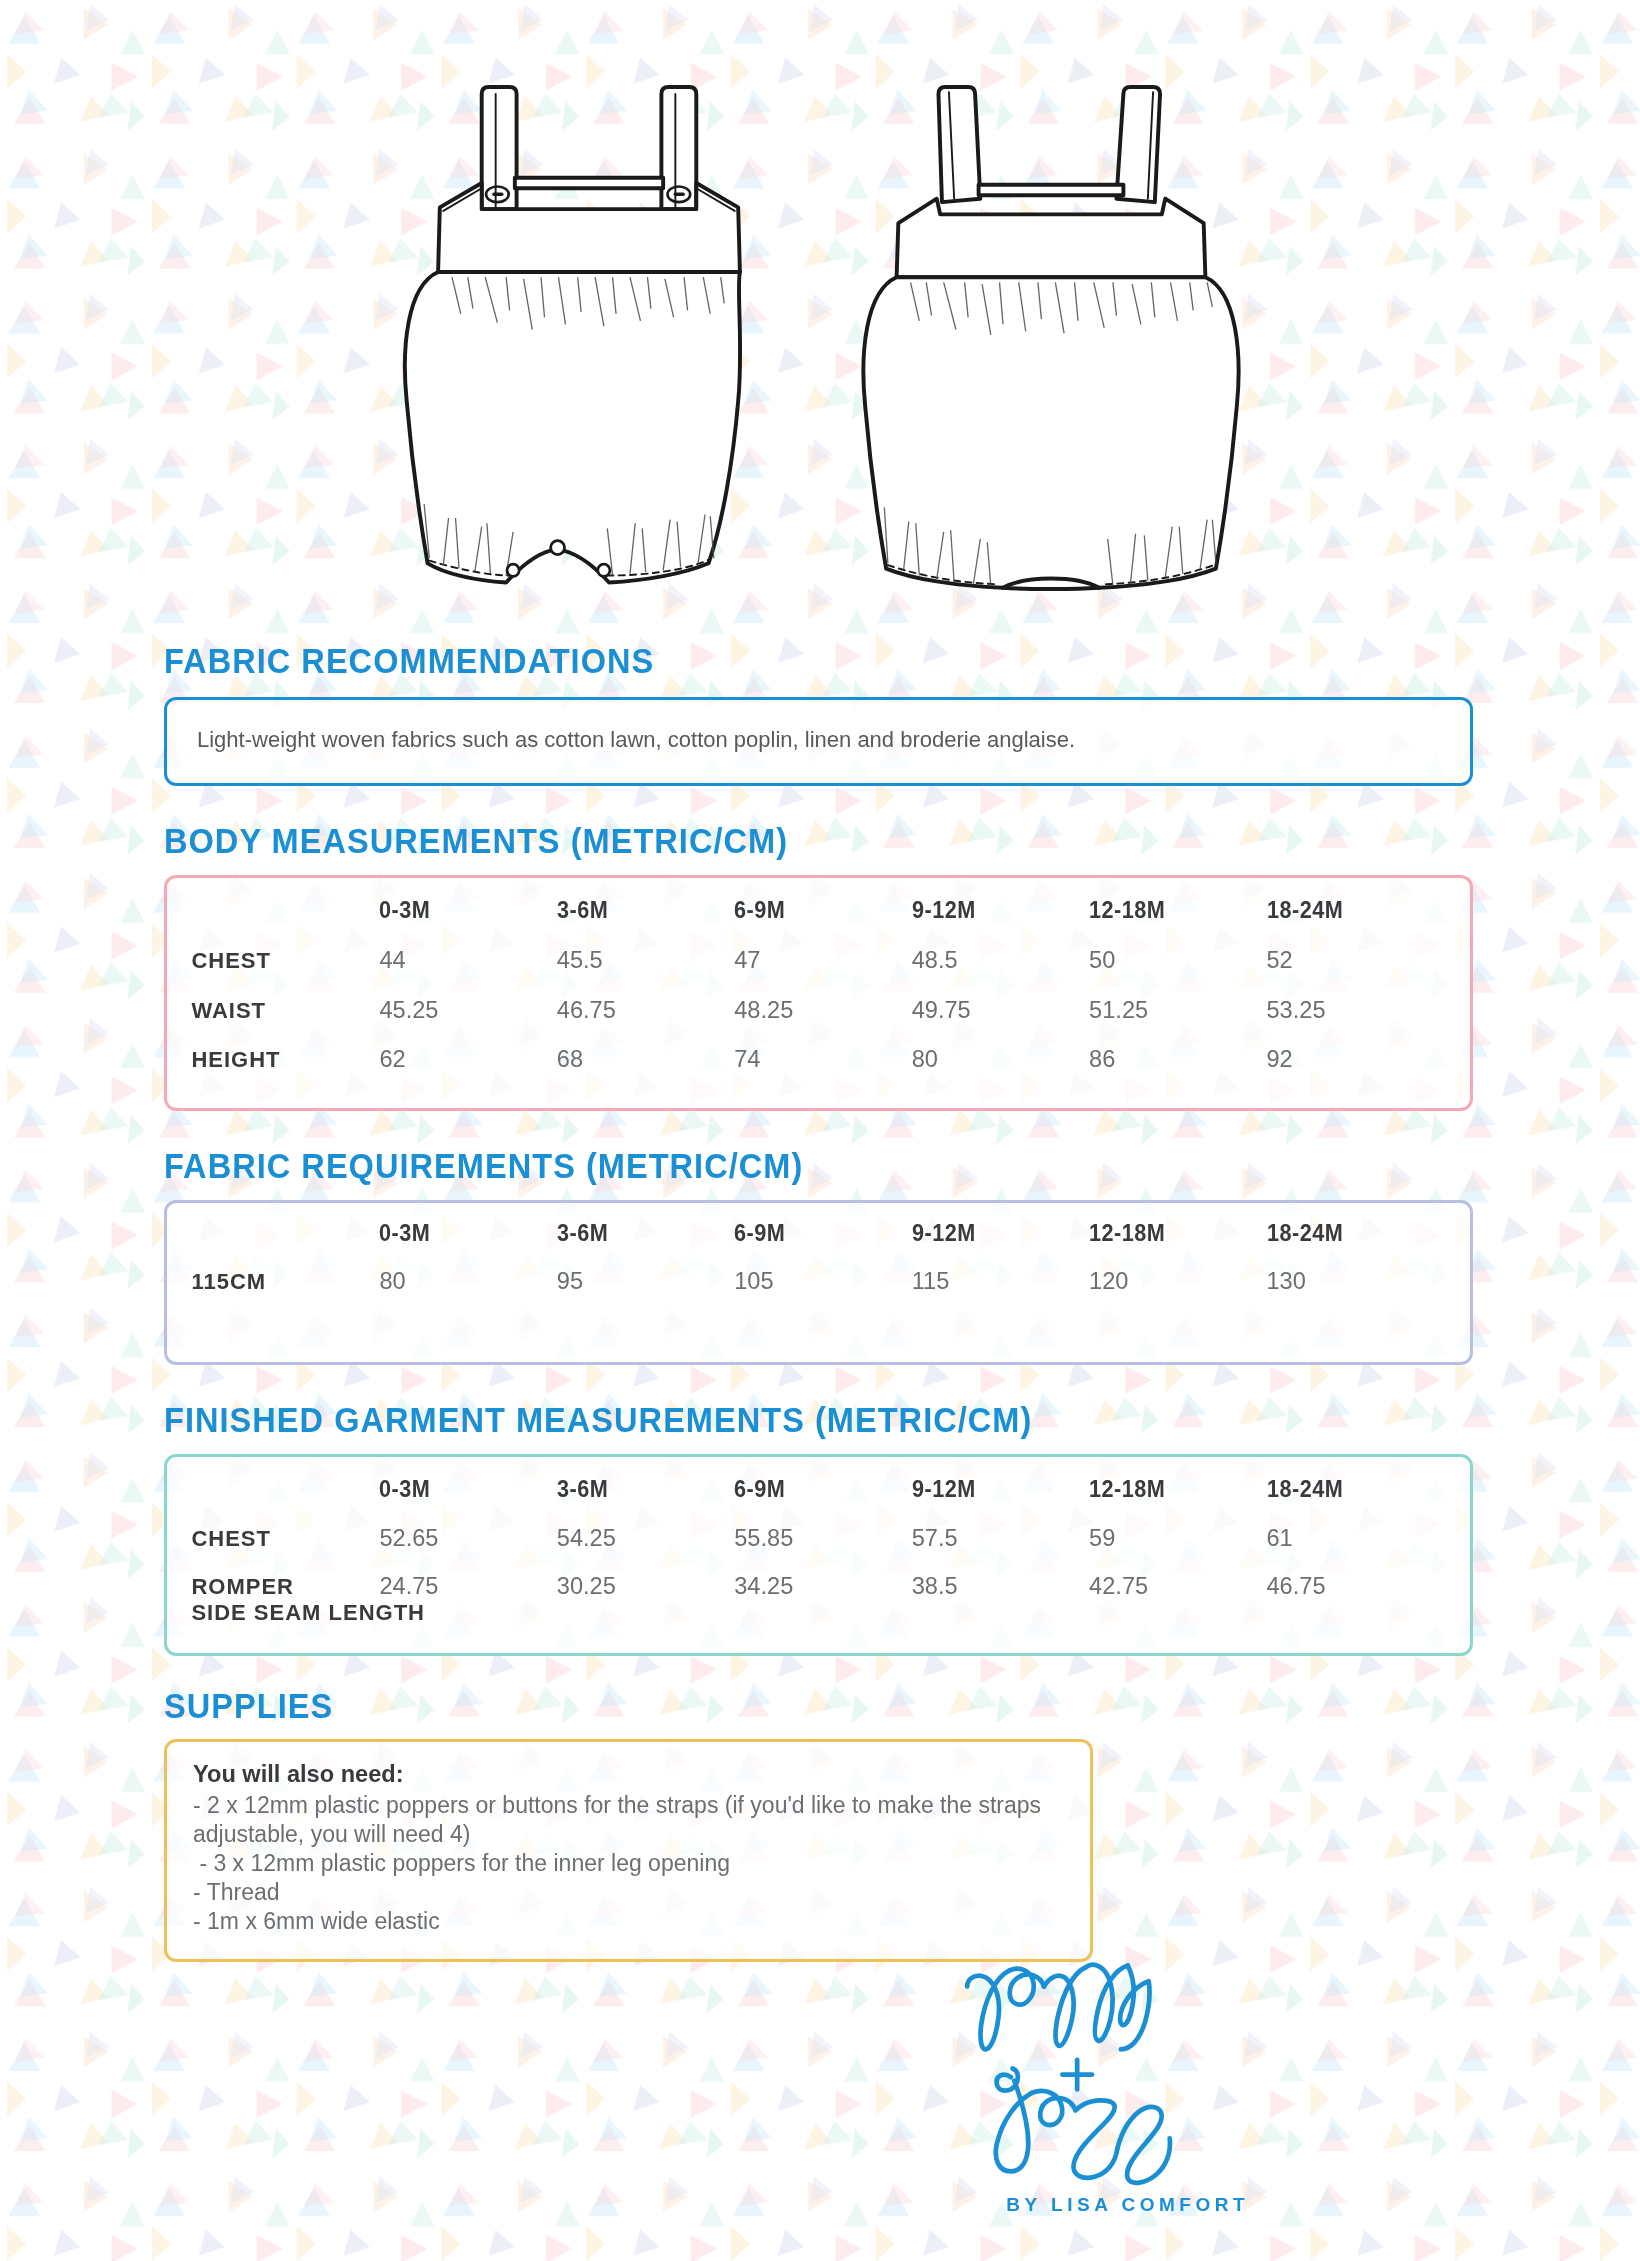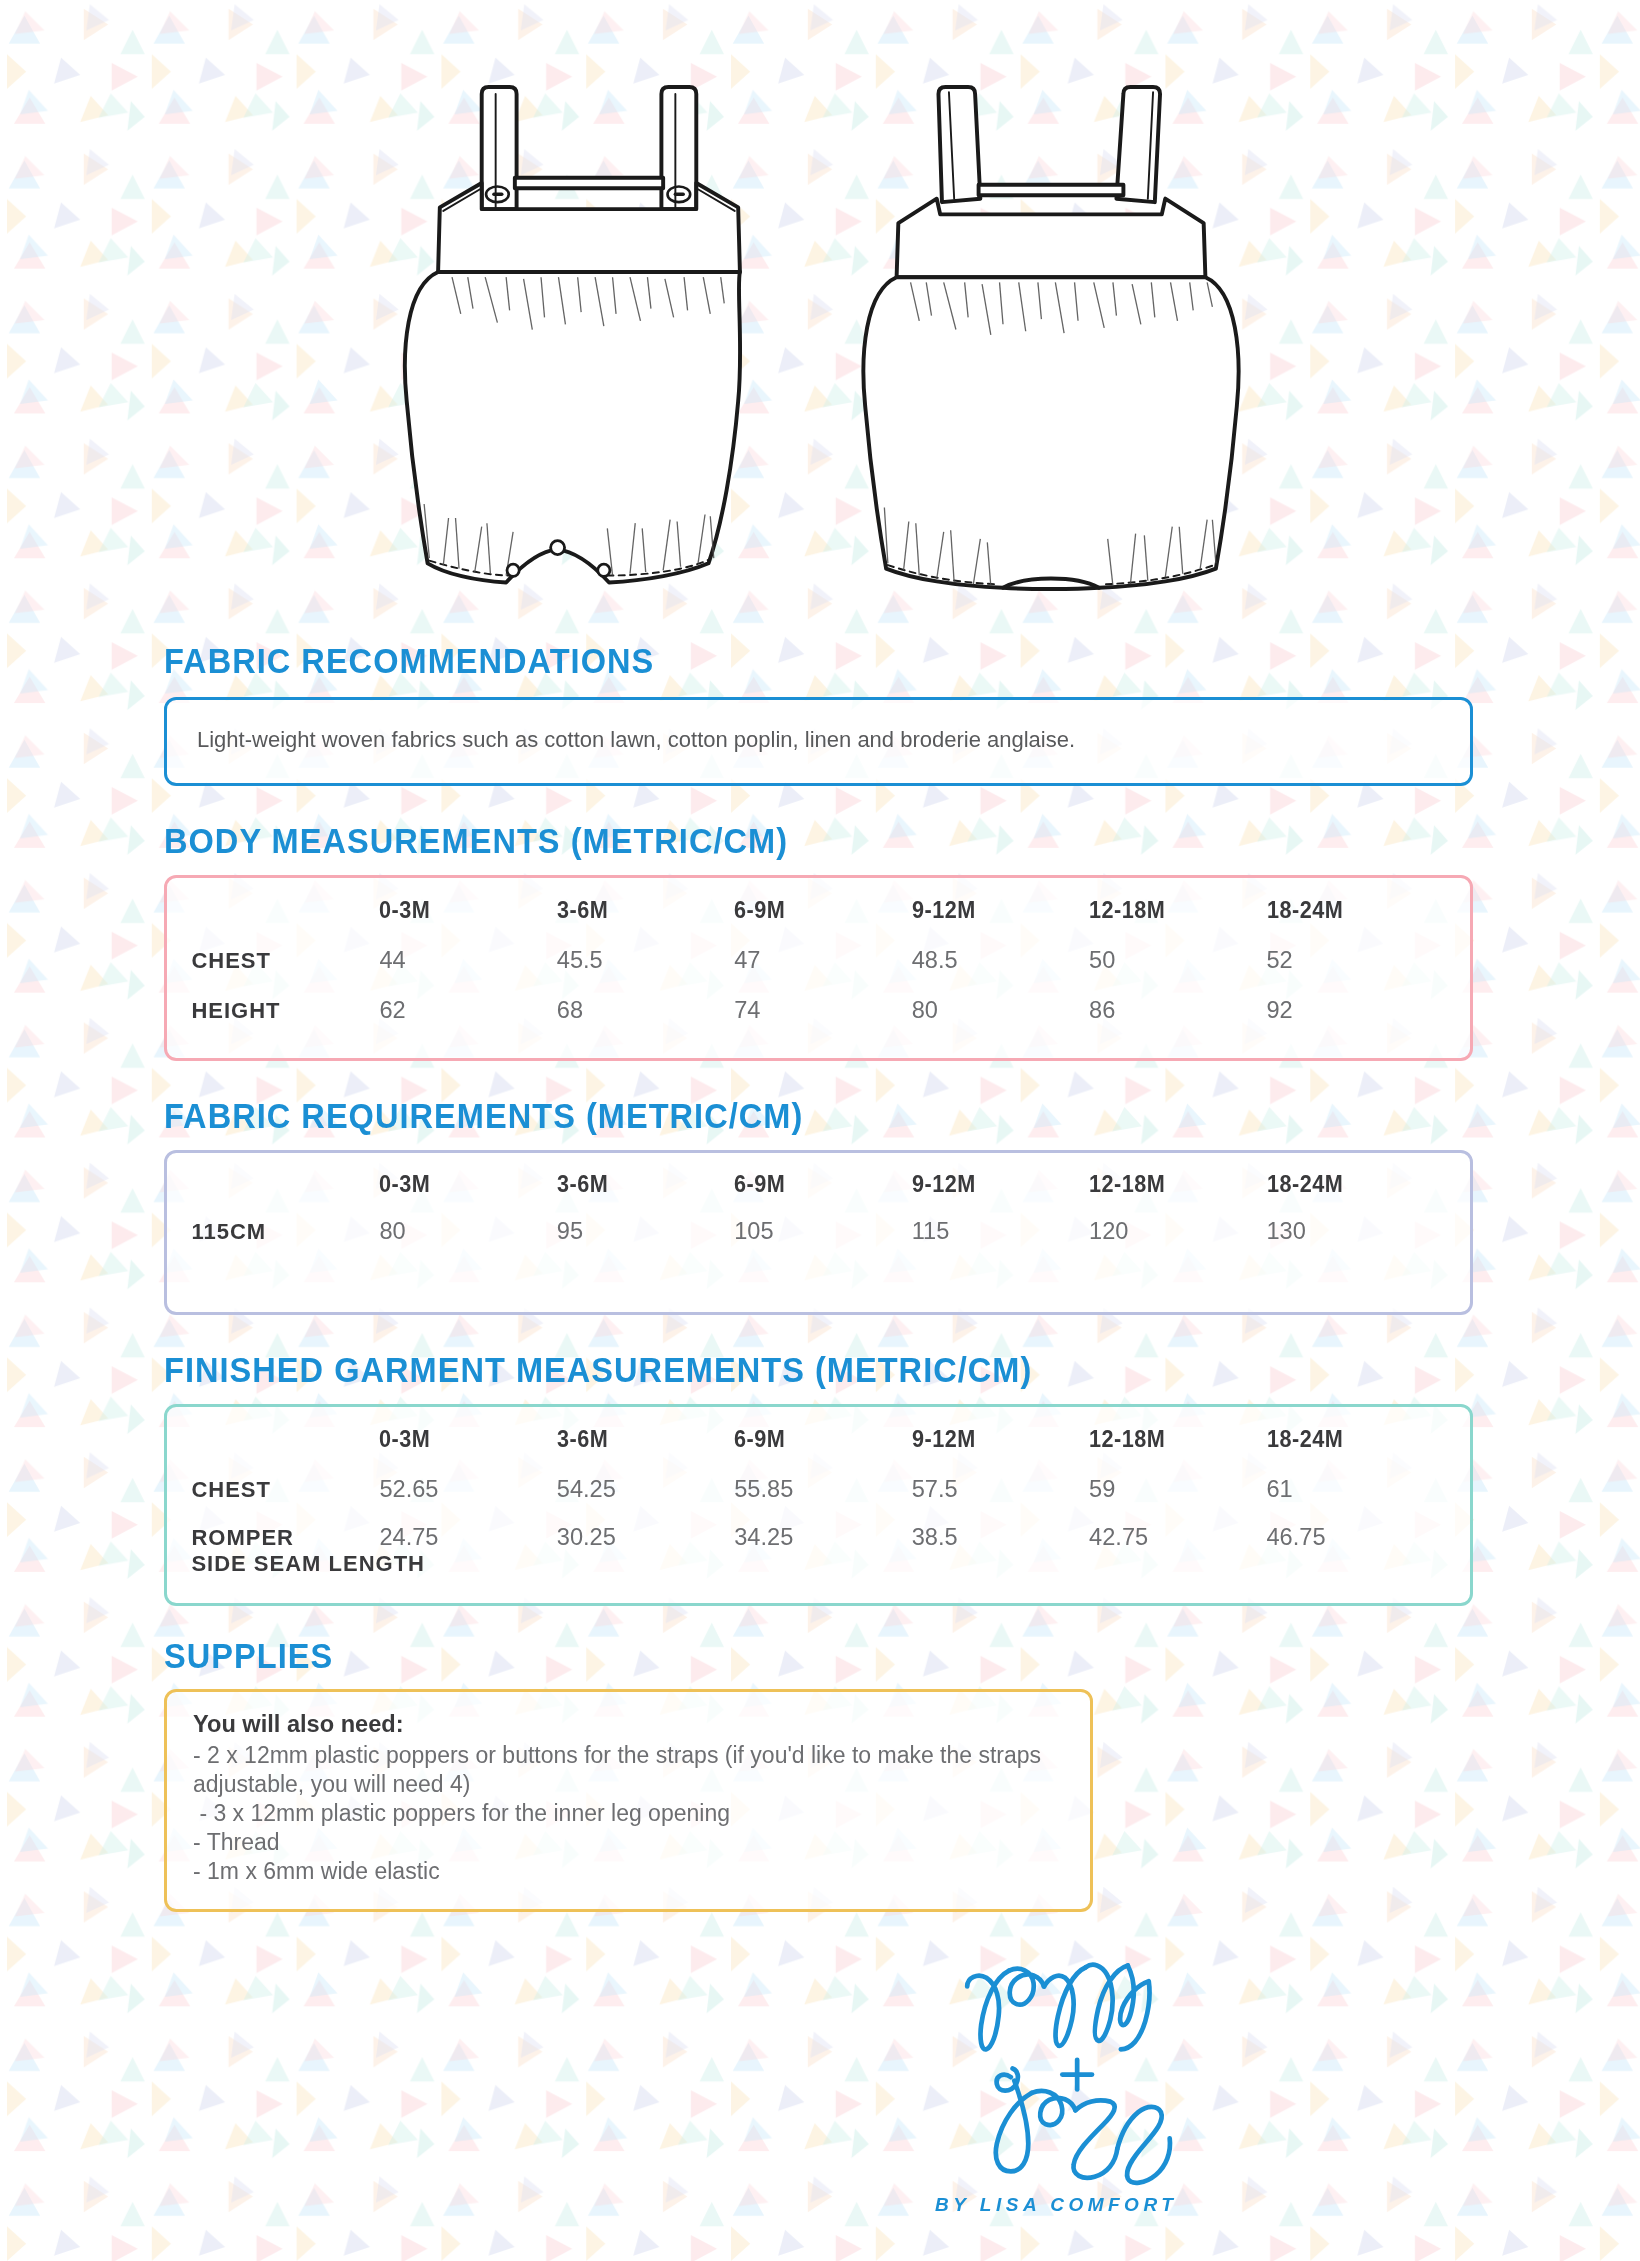--- a/index.html
+++ b/index.html
@@ -163,22 +163,21 @@
     line-height: 1.26;
   }
   .supplies-list div { white-space: pre-wrap; }
 
   
   .logo {
     position: absolute;
     right: 103px;
     bottom: 45px;
     width: 314px;
-    text-align: left;
-    font-style: italic;
+    text-align: right;
   }
   .logo svg { width: 288px; height: 262px; display: block; margin: 0 auto; }
   .logo-byline {
     color: #1b8fd4;
     font-weight: bold;
     font-size: 19px;
     letter-spacing: 4.5px;
     margin-top: 5.2px;
   }
   .blk-gap-lg { height: 35px; }
@@ -405,20 +404,29 @@
             <tr>
               <td class="row-label">CHEST</td>
               <td class="val">44</td>
               <td class="val">45.5</td>
               <td class="val">47</td>
               <td class="val">48.5</td>
               <td class="val">50</td>
               <td class="val">52</td>
             </tr>
             <tr>
+              <td class="row-label">WAIST</td>
+              <td class="val">45.25</td>
+              <td class="val">46.75</td>
+              <td class="val">48.25</td>
+              <td class="val">49.75</td>
+              <td class="val">51.25</td>
+              <td class="val">53.25</td>
+            </tr>
+            <tr>
               <td class="row-label">HEIGHT</td>
               <td class="val">62</td>
               <td class="val">68</td>
               <td class="val">74</td>
               <td class="val">80</td>
               <td class="val">86</td>
               <td class="val">92</td>
             </tr>
           </tbody>
         </table>

